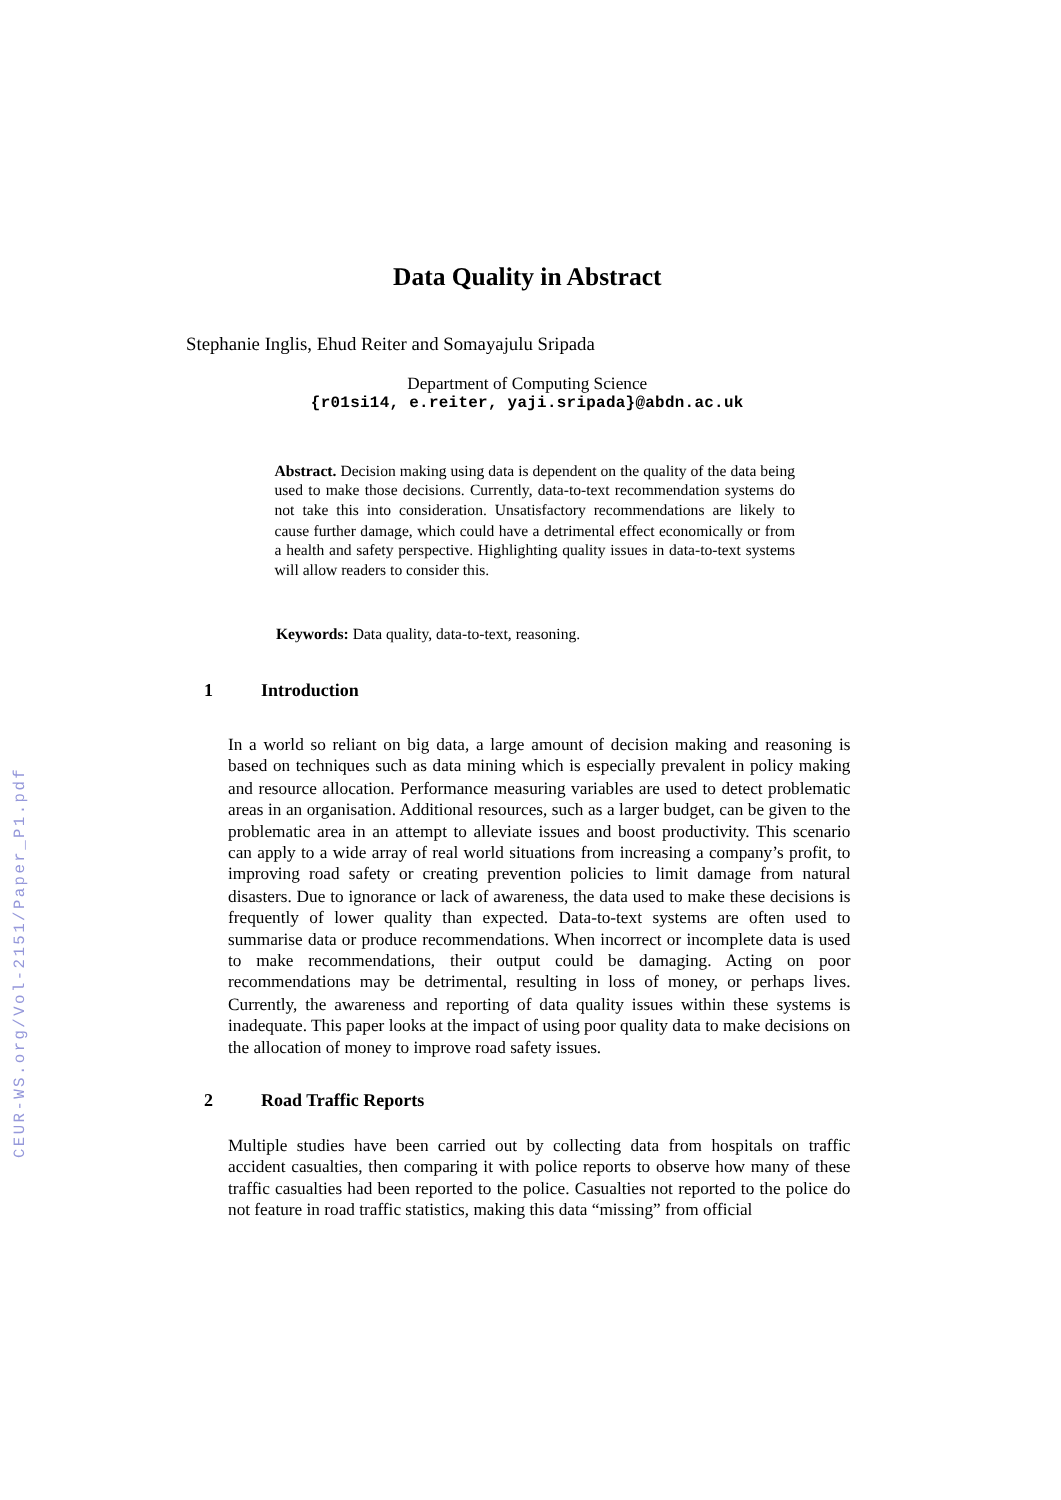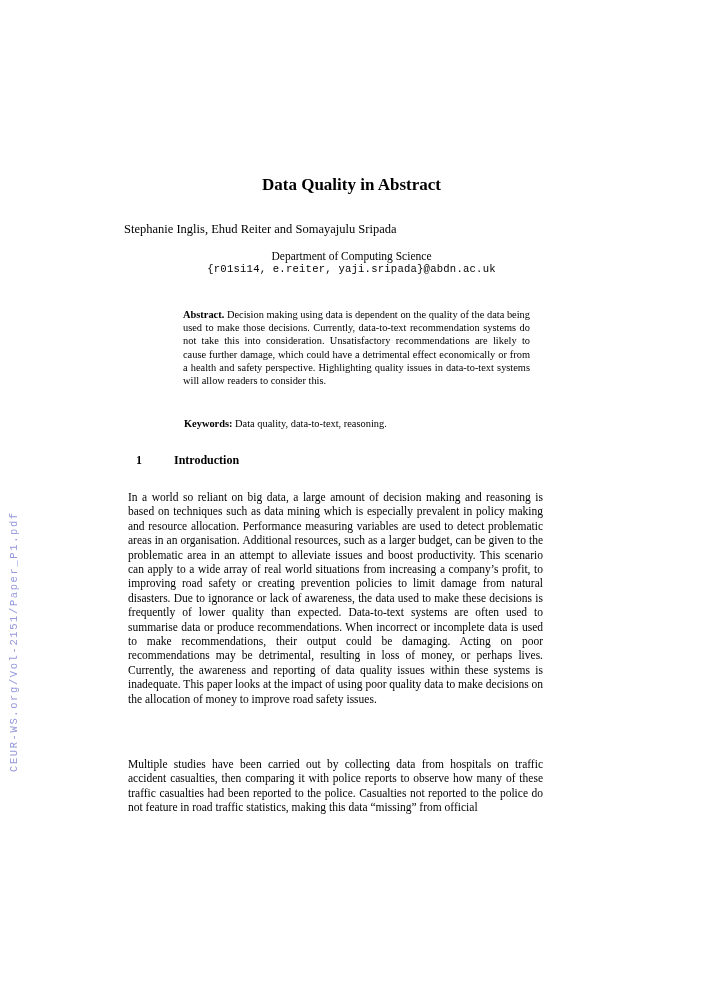--- a/index.html
+++ b/index.html
@@ -54,20 +54,21 @@
     width: 455px;
     text-align: center;
     font-size: 11.5px;
     line-height: 12.6px;
     margin: 0;
   }
   .affiliation .email {
     font-family: "Liberation Mono", "DejaVu Sans Mono", monospace;
     font-size: 10.6px;
     letter-spacing: 0.2px;
+    font-weight: bold;
   }
   .abstract {
     position: absolute;
     left: 183px;
     top: 308px;
     width: 347px;
     font-size: 10.4px;
     line-height: 13.2px;
     text-align: justify;
     margin: 0;
@@ -94,21 +95,21 @@
     margin: 0;
   }
   .section-heading .sec-num {
     display: inline-block;
     width: 38px;
   }
   .section-1-heading { top: 453px; }
   .section-2-heading { top: 726px; }
   .body-par {
     position: absolute;
-    left: 128px;
+    left: 152px;
     width: 415px;
     font-size: 11.5px;
     line-height: 14.4px;
     text-align: justify;
     margin: 0;
   }
   .section-1-body { top: 490px; }
   .section-2-body { top: 757px; }
 </style>
 </head>
@@ -136,16 +137,19 @@
     <span class="inline-label">Keywords:</span>
     <span>Data quality, data-to-text, reasoning.</span>
   </p>
 
   <h2 class="section-heading section-1-heading">
     <span class="sec-num">1</span><span>Introduction</span>
   </h2>
 
   <p class="body-par section-1-body">In a world so reliant on big data, a large amount of decision making and reasoning is based on techniques such as data mining which is especially prevalent in policy making and resource allocation. Performance measuring variables are used to detect problematic areas in an organisation. Additional resources, such as a larger budget, can be given to the problematic area in an attempt to alleviate issues and boost productivity. This scenario can apply to a wide array of real world situations from increasing a company’s profit, to improving road safety or creating prevention policies to limit damage from natural disasters. Due to ignorance or lack of awareness, the data used to make these decisions is frequently of lower quality than expected. Data-to-text systems are often used to summarise data or produce recommendations. When incorrect or incomplete data is used to make recommendations, their output could be damaging. Acting on poor recommendations may be detrimental, resulting in loss of money, or perhaps lives. Currently, the awareness and reporting of data quality issues within these systems is inadequate. This paper looks at the impact of using poor quality data to make decisions on the allocation of money to improve road safety issues.</p>
 
+  <h2 class="section-heading section-2-heading">
+    <span class="sec-num">2</span><span>Road Traffic Reports</span>
+  </h2>
 
   <p class="body-par section-2-body">Multiple studies have been carried out by collecting data from hospitals on traffic accident casualties, then comparing it with police reports to observe how many of these traffic casualties had been reported to the police. Casualties not reported to the police do not feature in road traffic statistics, making this data “missing” from official</p>
 
 </div>
 
 </body></html>

